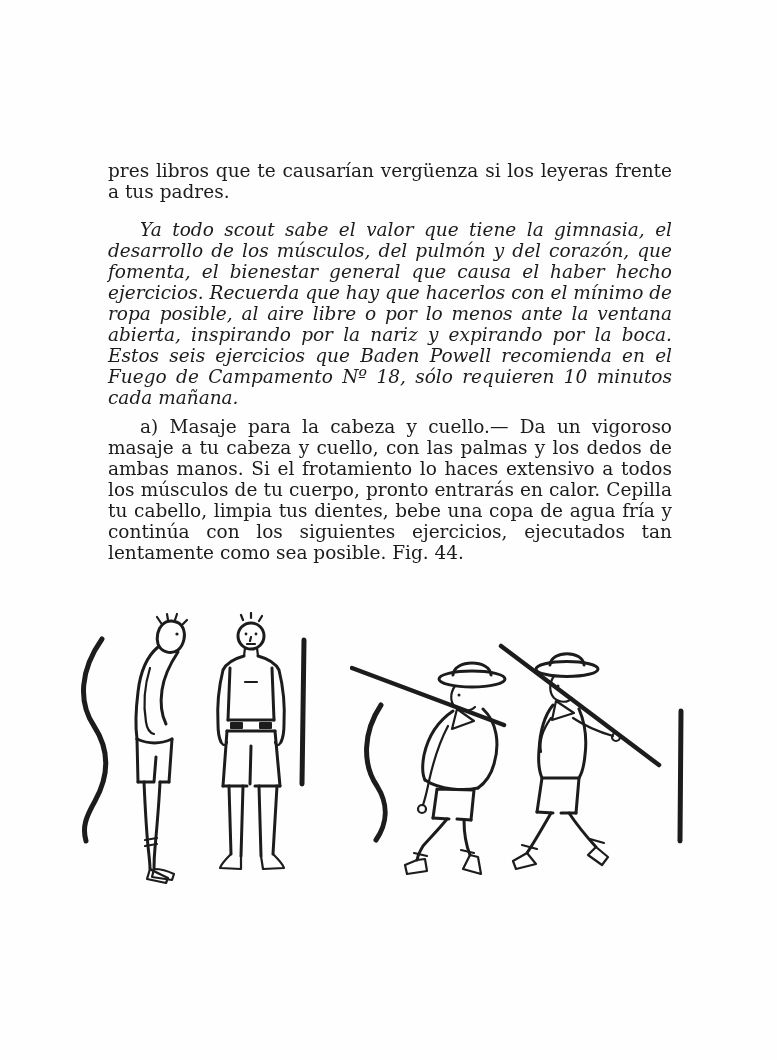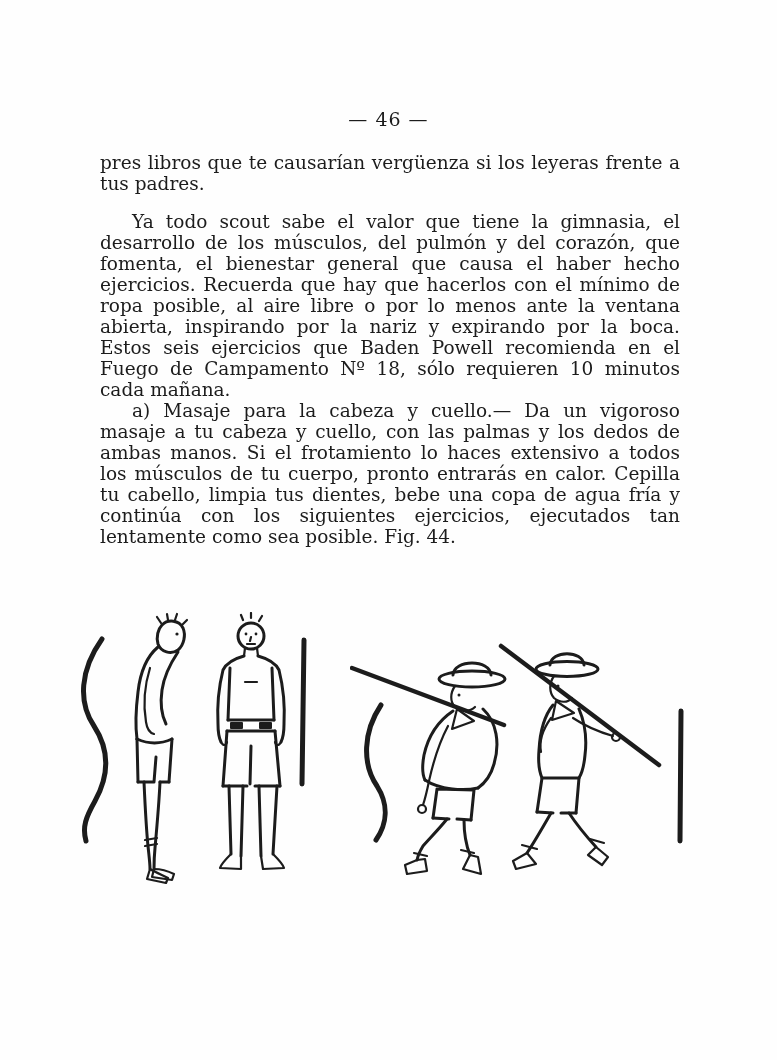--- a/index.html
+++ b/index.html
@@ -17,52 +17,51 @@
   }
   .page-number{
     position:absolute;top:108px;left:0;width:777px;
     text-align:center;
     font-size:19px;letter-spacing:1px;
   }
   .text-column{
     position:absolute;left:100px;top:152px;width:580px;
   }
   .text-column p{
-    margin:0;
+    margin:8px;
     font-size:18.5px;line-height:21px;
     text-align:justify;
   }
   p.intro{margin-bottom:0;}
   h2.section-heading{
     margin:22px 0 0 0;
     font-size:19.5px;line-height:24px;
     font-weight:bold;
     letter-spacing:0.2px;
   }
-  p.body-1{margin-top:17px;text-indent:32px;}
+  p.body-1{margin-top:17px;text-indent:32px;font-style:italic;}
   p.body-2{margin-top:0;text-indent:32px;}
   .lead-bold{font-weight:normal;}
   .figures{
     position:absolute;left:0;top:610px;width:777px;height:350px;
   }
   svg.illustration{position:absolute;}
   svg.illustration path, svg.illustration ellipse, svg.illustration circle, svg.illustration line{
     stroke:#1c1c1c;fill:none;stroke-width:3;stroke-linecap:round;stroke-linejoin:round;
   }
   svg.illustration .fill{fill:#1c1c1c;stroke:none;}
   svg.illustration .thin{stroke-width:2.2;}
   svg.illustration .thick{stroke-width:5;}
   svg.illustration .staff{stroke-width:4.5;}
 </style>
 </head>
 <body>
 
 <div class="page">
 
-  <div class="page-number">— 46 —</div>
 
   <div class="text-column">
     <p class="intro">pres libros que te causarían vergüenza si los leyeras frente a tus padres.</p>
     <p class="body-1">Ya todo scout sabe el valor que tiene la gimnasia, el desarrollo de los músculos, del pulmón y del corazón, que fomenta, el bienestar general que causa el haber hecho ejercicios. Recuerda que hay que hacerlos con el mínimo de ropa posible, al aire libre o por lo menos ante la ventana abierta, inspirando por la nariz y expirando por la boca. Estos seis ejercicios que Baden Powell recomienda en el Fuego de Campamento Nº 18, sólo requieren 10 minutos cada mañana.</p>
     <p class="body-2"><span class="lead-bold">a) Masaje para la cabeza y cuello.—</span><span> Da un vigoroso masaje a tu cabeza y cuello, con las palmas y los dedos de ambas manos. Si el frotamiento lo haces extensivo a todos los músculos de tu cuerpo, pronto entrarás en calor. Cepilla tu cabello, limpia tus dientes, bebe una copa de agua fría y continúa con los siguientes ejercicios, ejecutados tan lentamente como sea posible. Fig. 44.</span></p>
   </div>
 
   <div class="figures">
 
     <svg class="illustration" style="left:65px;top:2px;" width="320" height="340" viewBox="0 0 320 340">

